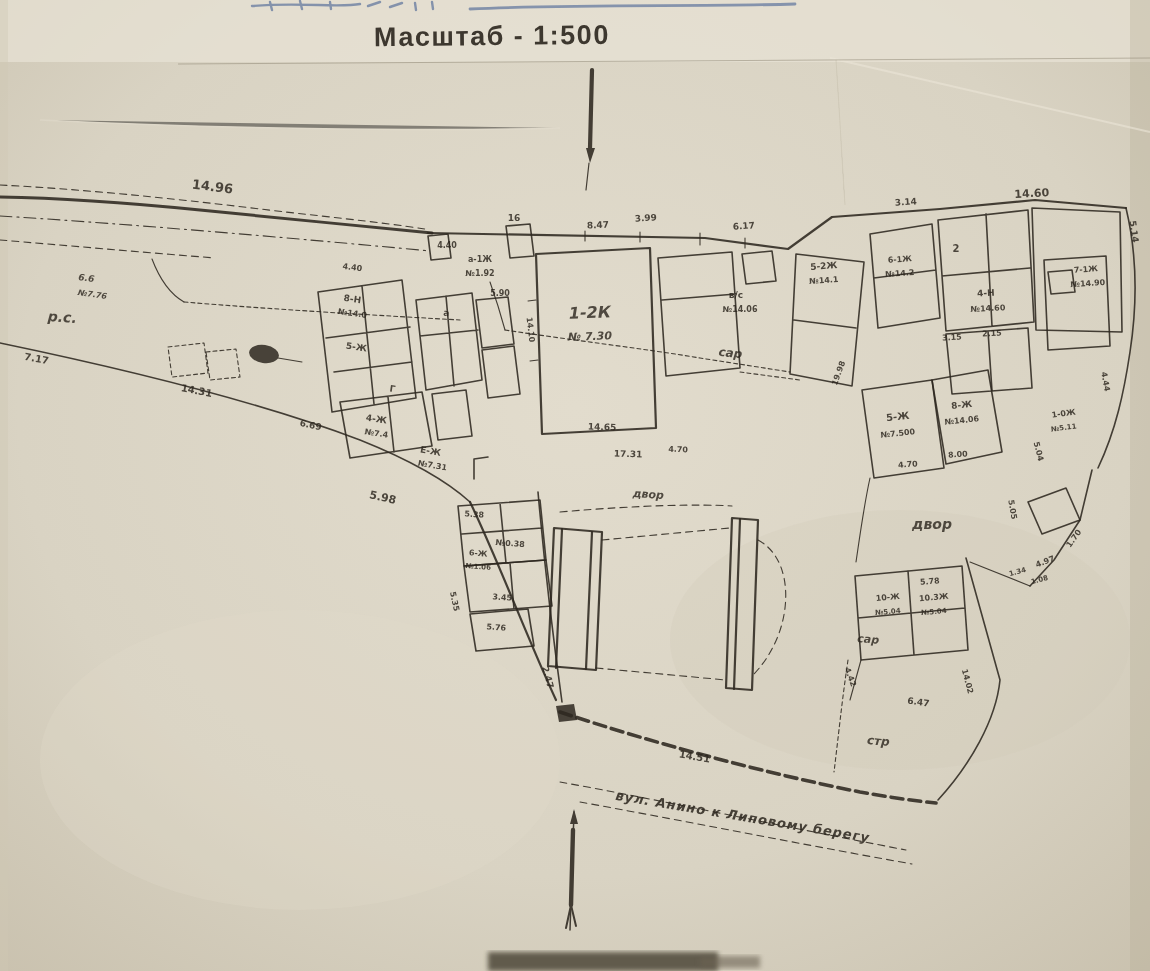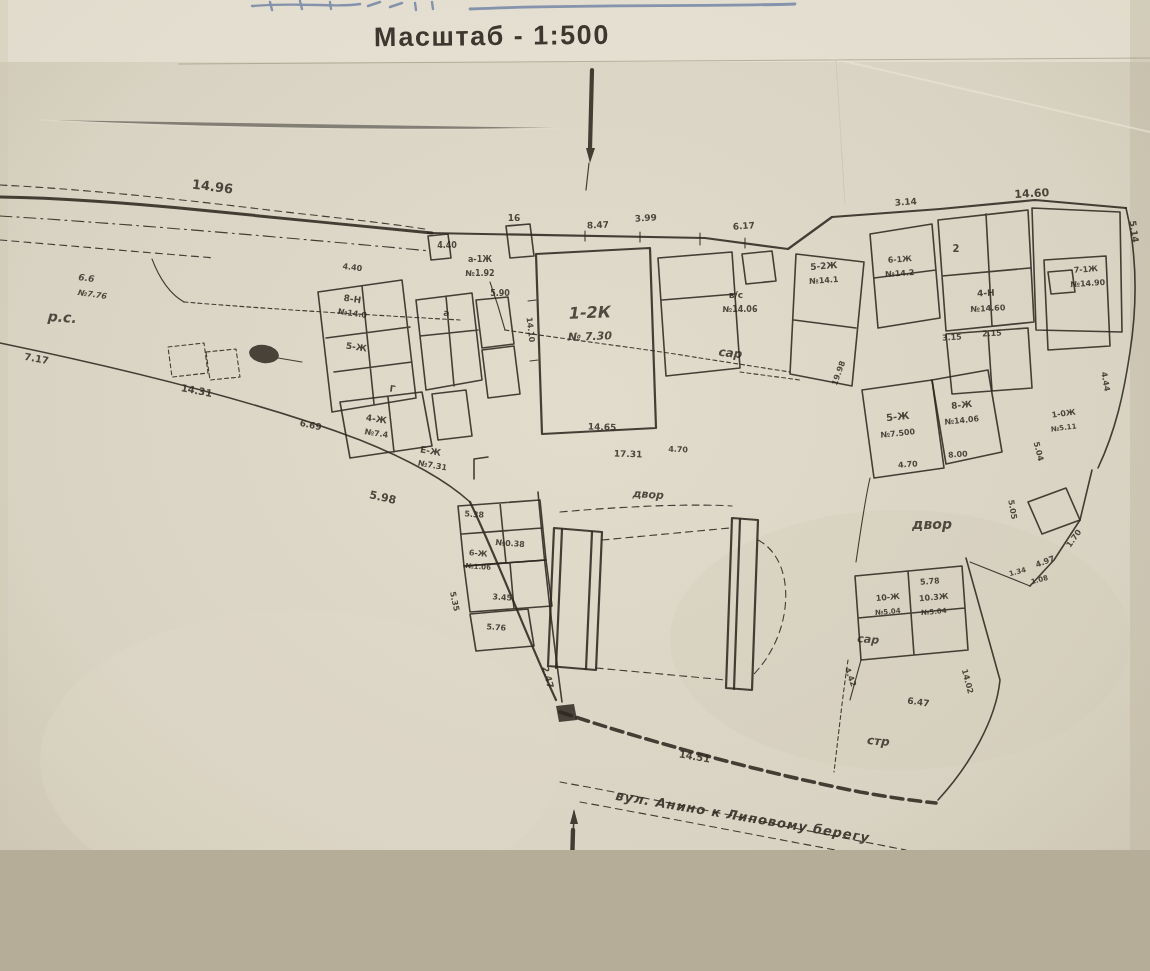--- a/index.html
+++ b/index.html
@@ -1,16 +1,16 @@
 <!DOCTYPE html>
 <html><head>
 <meta charset="utf-8">
 <style>
   html,body{margin:0;padding:0;background:#b6ad99;}
-  .page{position:relative;width:1150px;height:850px;overflow:hidden;
+  .page{position:relative;width:1150px;height:971px;overflow:hidden;
         background:#3b82f6;font-family:"DejaVu Sans",sans-serif;}
   svg{display:block}
   .ink{stroke:#2e2820;fill:none;stroke-linecap:round;stroke-linejoin:round;opacity:.88}
   .s1{stroke-width:1.1}.s15{stroke-width:1.6}.s2{stroke-width:2.2}.s3{stroke-width:3}
   .dash{stroke-dasharray:7 5}.dash2{stroke-dasharray:4 3}.dashdot{stroke-dasharray:12 5 2 5}
   .hdash{stroke-width:3.6;stroke-dasharray:12 6}
   .blue{stroke:#6d80a2;fill:none;stroke-linecap:round;opacity:.8}
   text{fill:#2c261e;font-family:"DejaVu Sans",sans-serif}
   .lbl-num{font-weight:bold;opacity:.82}
   .lbl-cur{font-style:italic;font-weight:bold;opacity:.8}

